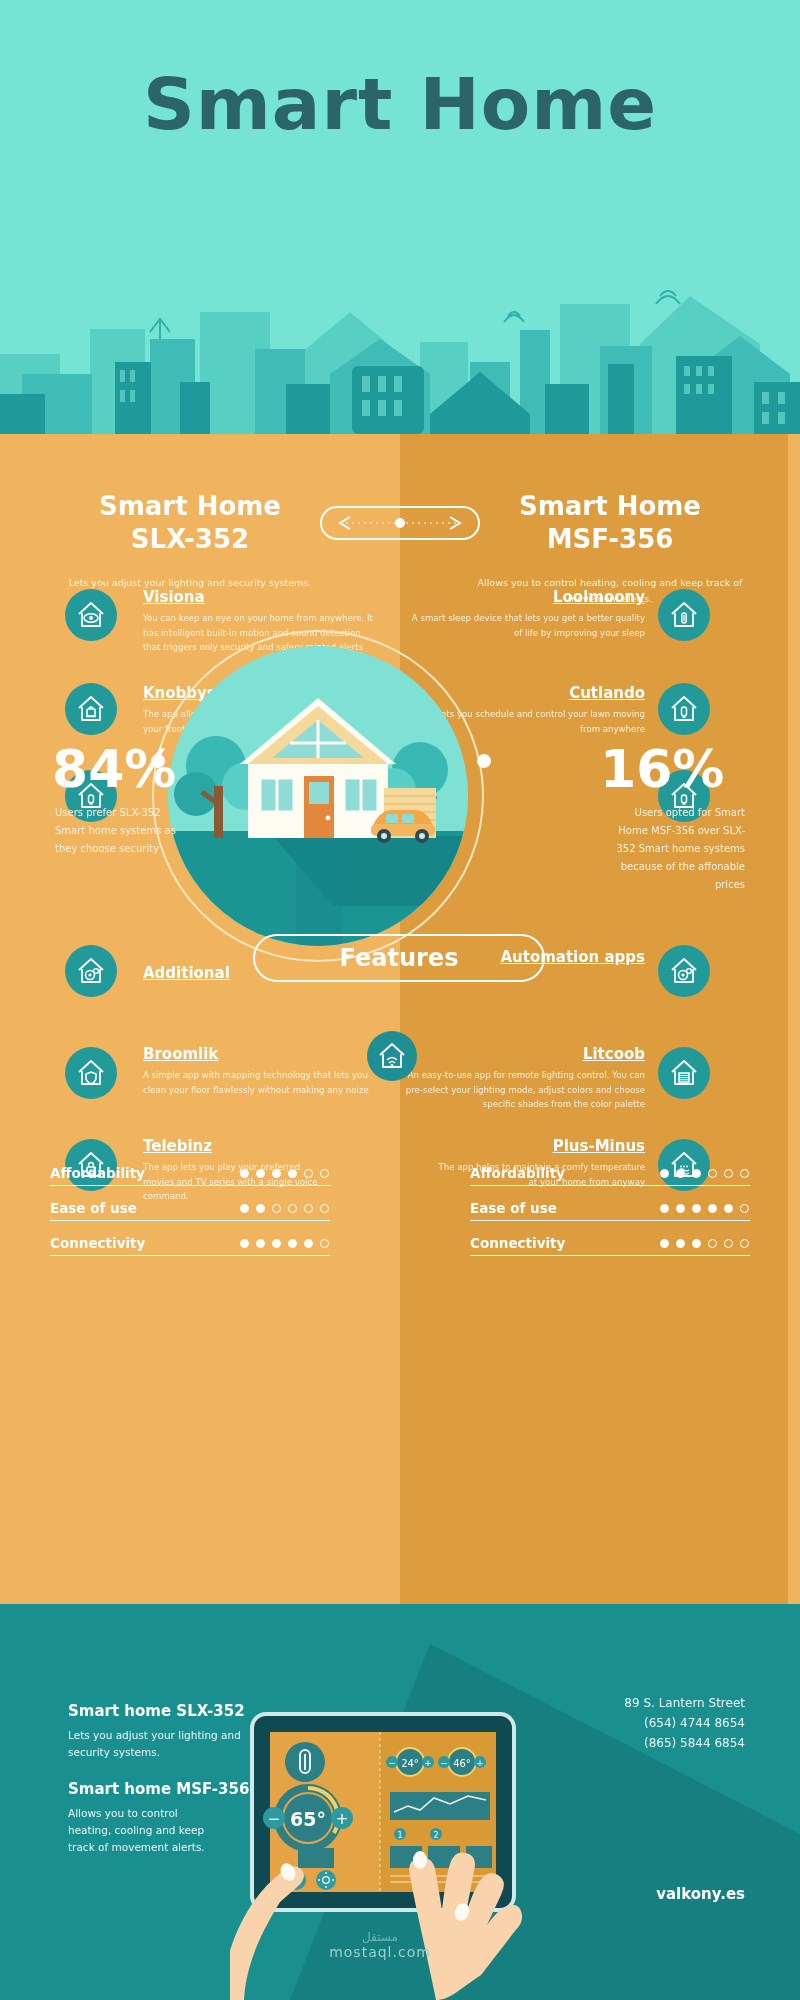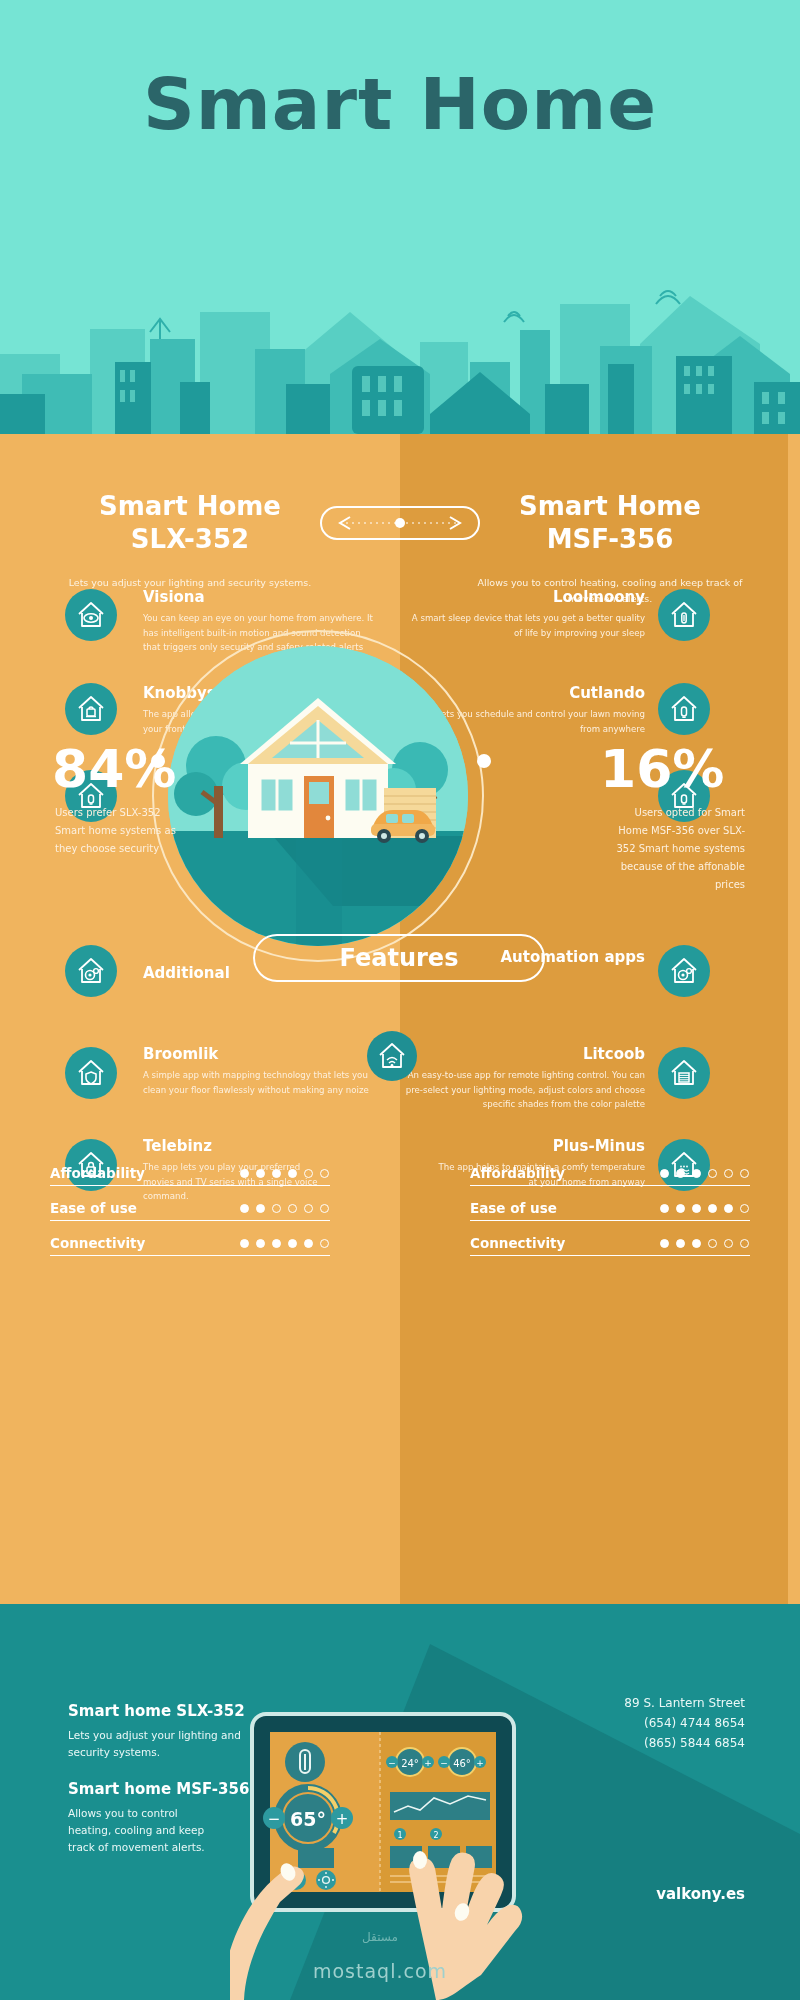--- a/index.html
+++ b/index.html
@@ -58,21 +58,21 @@
     border:2px solid #ffffff; border-radius:17px;
   }
 
   
   .feat { position:absolute; }
   .feat .ico {
     position:absolute; width:52px; height:52px; border-radius:50%;
     background:#239a9a; overflow:hidden;
   }
   .feat .ico svg { position:absolute; left:10px; top:10px; }
-  .feat .title { position:absolute; color:#ffffff; font-size:15px; font-weight:bold; }
+  .feat .title { position:absolute; color:#ffffff; font-size:15px; font-weight:bold;text-decoration:underline; }
   .feat .desc { position:absolute; color:#fdf0df; font-size:8.6px; line-height:1.7; }
   .feat.left .title, .feat.left .desc { text-align:left; }
   .feat.right .title, .feat.right .desc { text-align:right; }
 
   
   .center-circle {
     position:absolute; left:168px; top:212px; width:300px; height:300px;
     border-radius:50%; background:#7fe0d4; overflow:hidden;
   }
   .ring-outer {
@@ -111,21 +111,21 @@
     position:absolute; left:0; top:1604px; width:800px; height:396px;
     background:#1a8f8f; overflow:hidden;
   }
   .f-block { position:absolute; left:68px; color:#ffffff; }
   .f-block .ft { font-size:15px; font-weight:bold; margin-bottom:7px; }
   .f-block .fd { font-size:10.5px; line-height:1.6; color:#eaf8f7; }
   .f-addr { position:absolute; right:55px; text-align:right; color:#eaf8f7; font-size:12px; line-height:1.65; }
   .f-brand { position:absolute; right:55px; top:1885px; color:#ffffff; font-size:15px; font-weight:bold; }
   .watermark { position:absolute; left:300px; top:1930px; width:160px; text-align:center; }
   .watermark .wm-ar { font-size:12px; color:#6fb6b2; letter-spacing:1px; }
-  .watermark .wm-en { font-size:19px; color:#9fd0cd; letter-spacing:1px;margin-top:16px; }
+  .watermark .wm-en { font-size:14px; color:#9fd0cd; letter-spacing:1px; }
   .tablet-area { position:absolute; left:230px; top:1700px; width:340px; height:300px; }
 </style>
 </head>
 <body>
 
 <div class="page">
 
   <div class="hero">
     <div class="hero-title">Smart Home</div>
 

